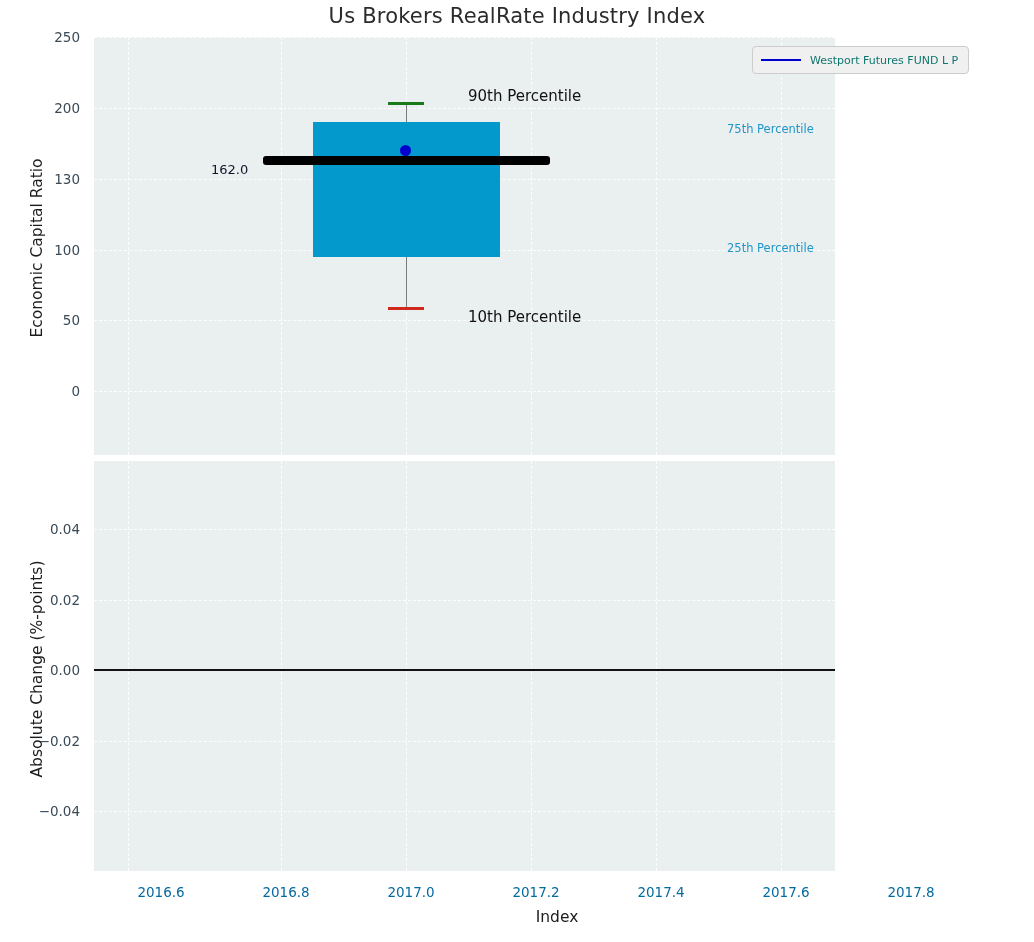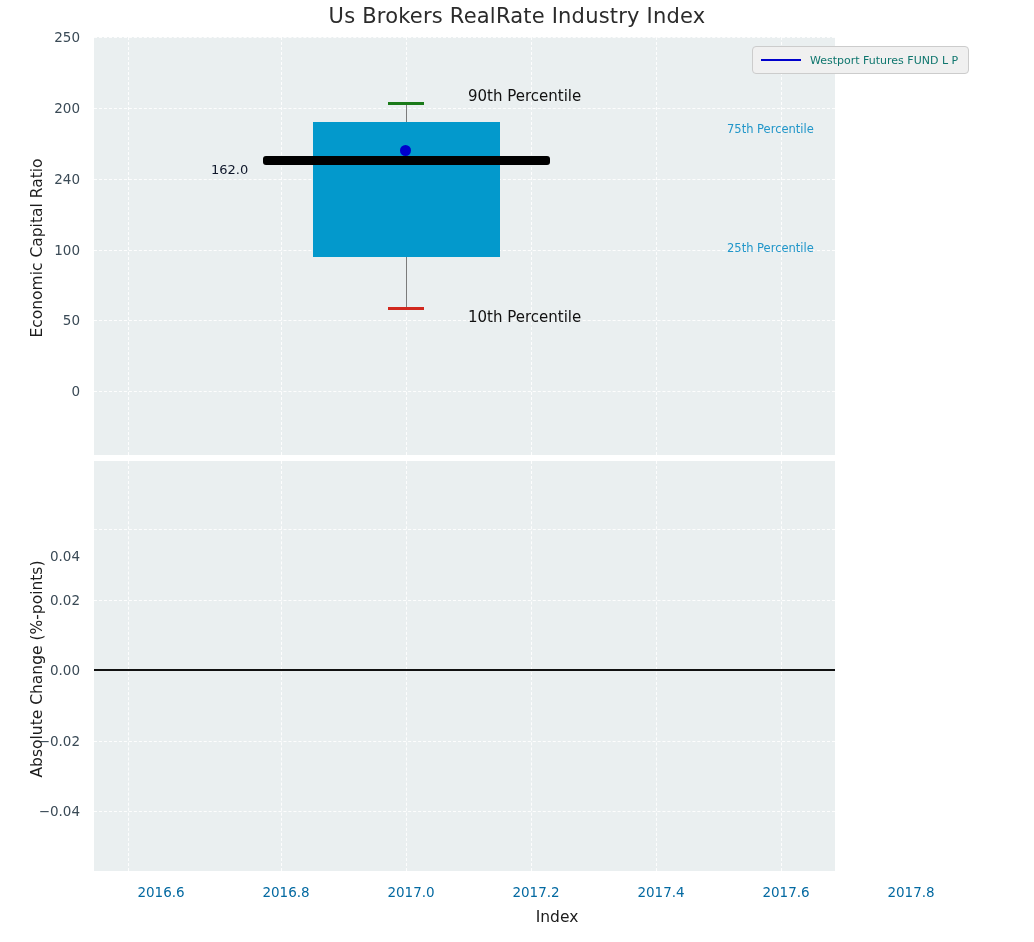--- a/index.html
+++ b/index.html
@@ -262,26 +262,26 @@
     <div class="hgrid" style="top:280px"></div>
     <div class="hgrid" style="top:350px"></div>
 
     <div id="zero-line" style="top:208px"></div>
   </div>
 
   <div class="ytick-wrap">
 
     <div class="ytick2" style="top:37px">250</div>
     <div class="ytick2" style="top:108px">200</div>
-    <div class="ytick2" style="top:179px">240</div>
+    <div class="ytick2" style="top:179px">130</div>
     <div class="ytick2" style="top:250px">100</div>
     <div class="ytick2" style="top:320px">50</div>
     <div class="ytick2" style="top:391px">0</div>
 
-    <div class="ytick2" style="top:556px">0.04</div>
+    <div class="ytick2" style="top:529px">0.04</div>
     <div class="ytick2" style="top:600px">0.02</div>
     <div class="ytick2" style="top:670px">0.00</div>
     <div class="ytick2" style="top:741px">−0.02</div>
     <div class="ytick2" style="top:811px">−0.04</div>
 
     <div class="xtick" style="left:161px">2016.6</div>
     <div class="xtick" style="left:286px">2016.8</div>
     <div class="xtick" style="left:411px">2017.0</div>
     <div class="xtick" style="left:536px">2017.2</div>
     <div class="xtick" style="left:661px">2017.4</div>

